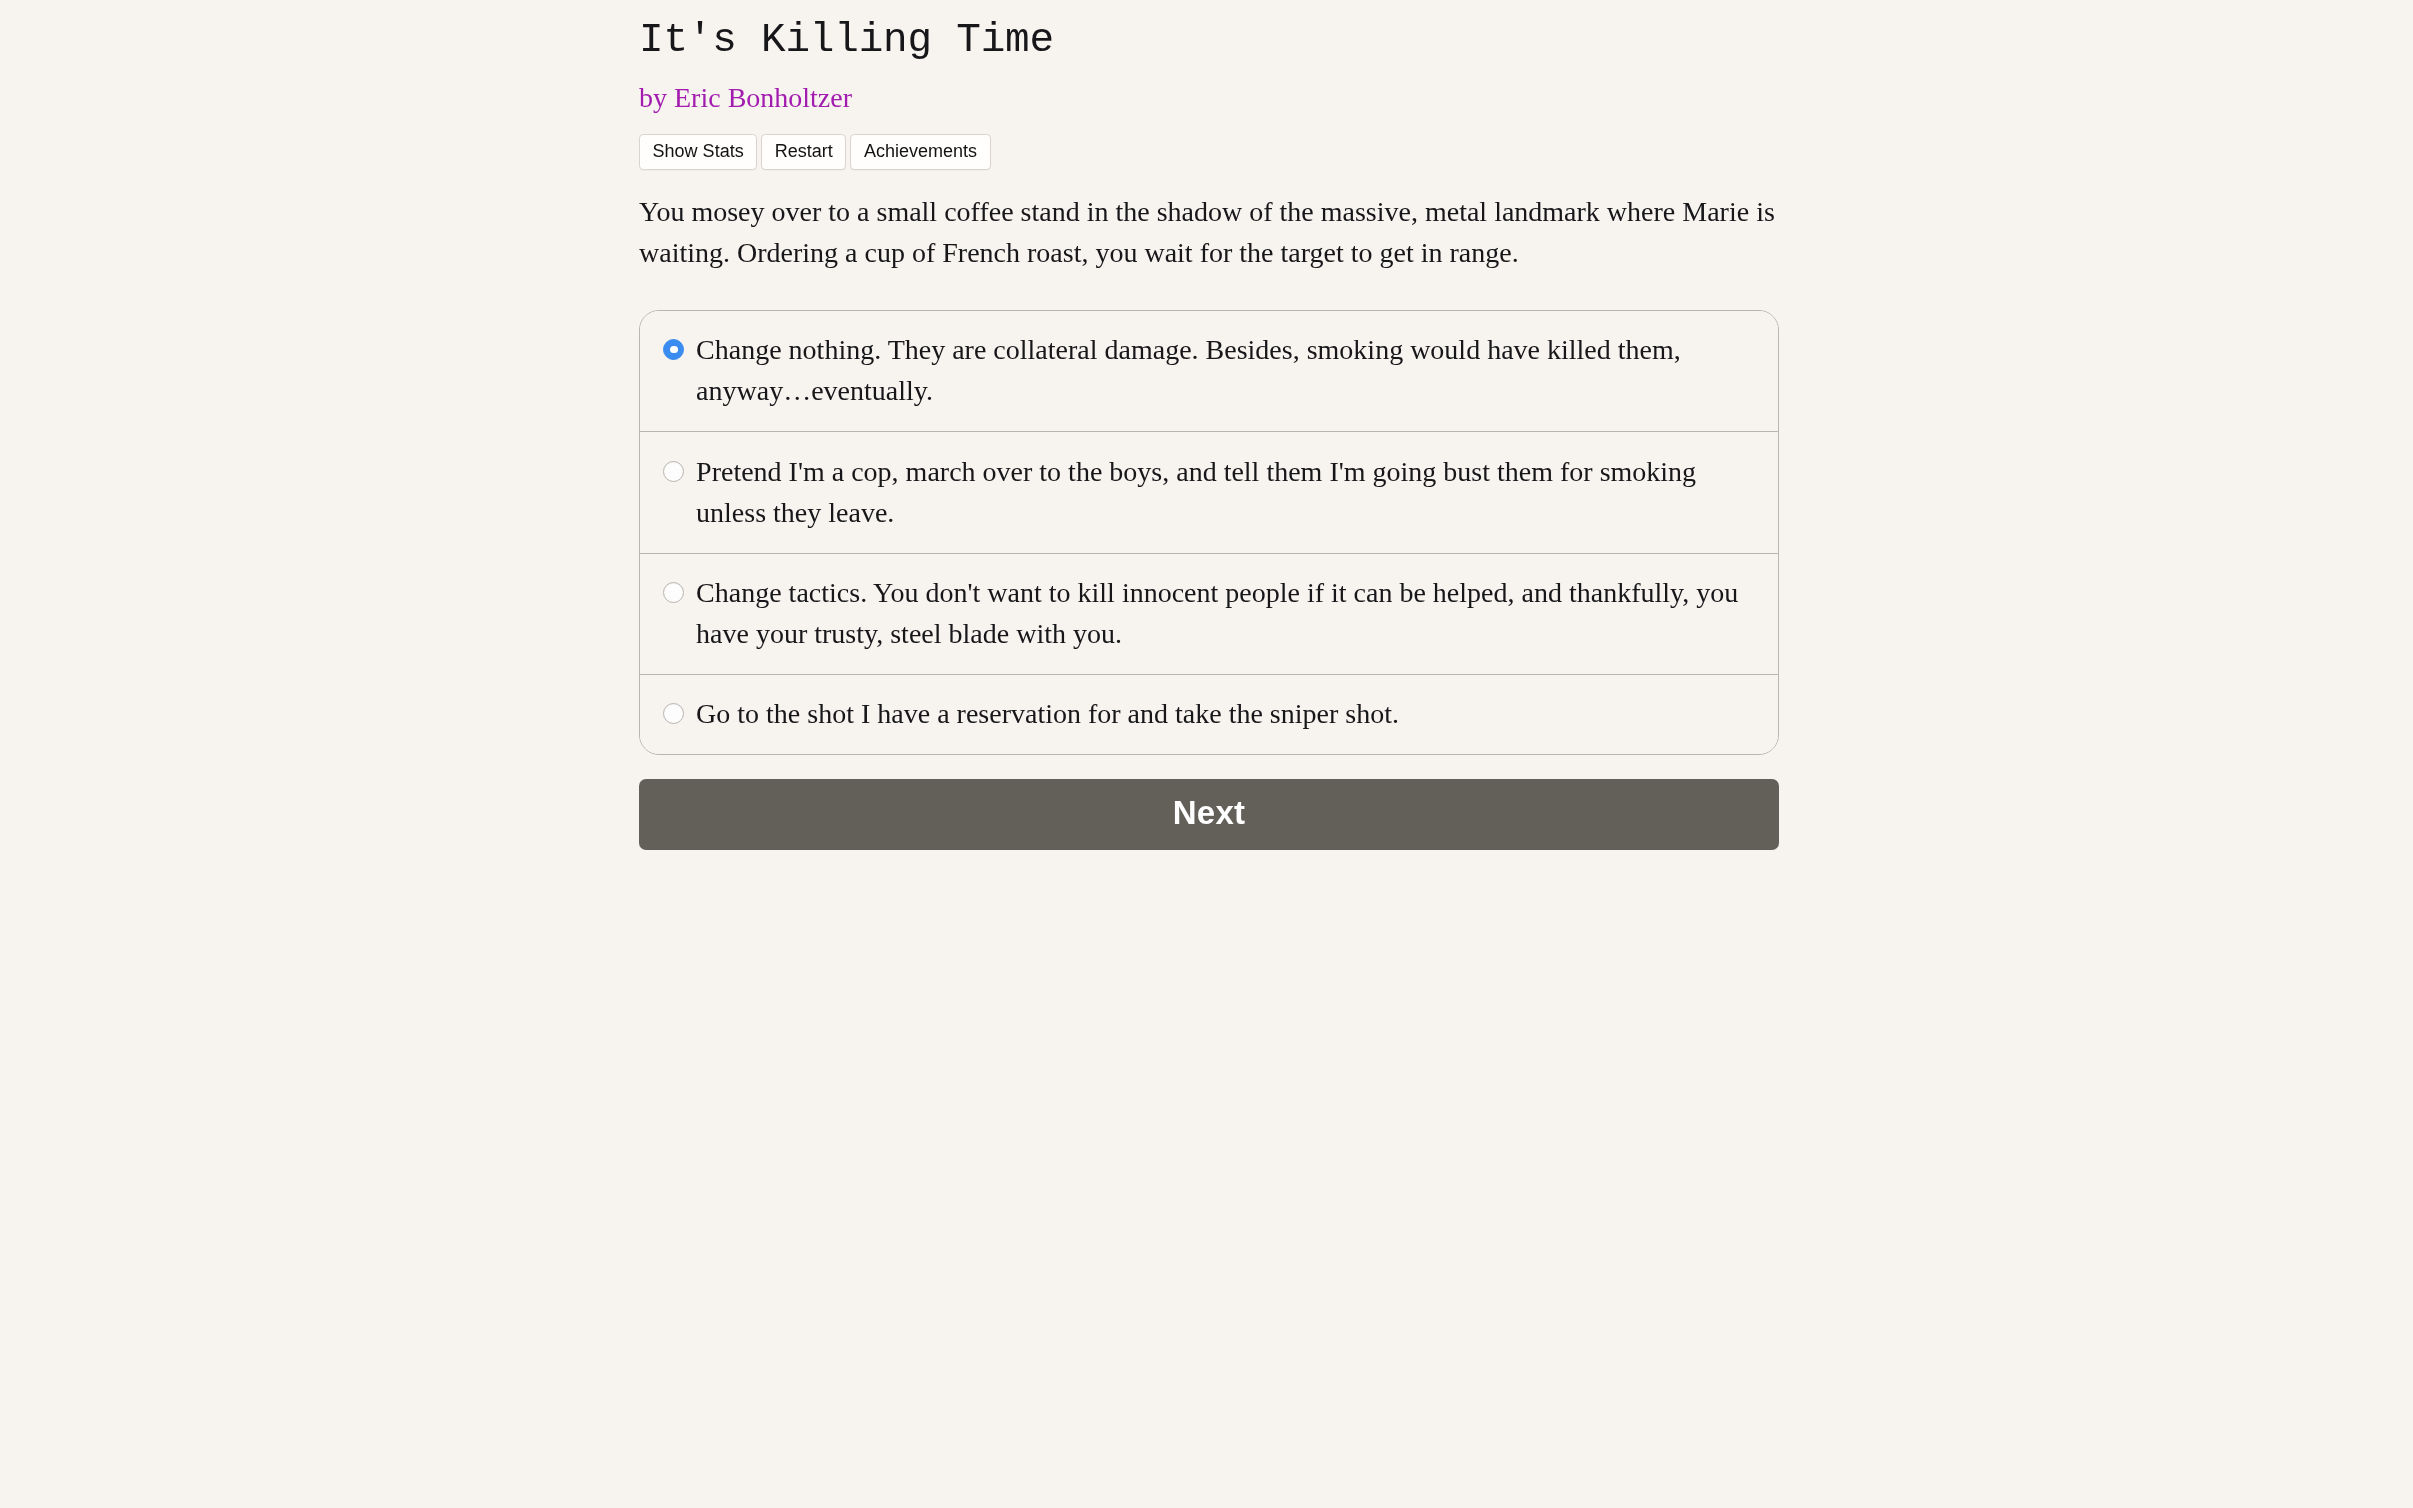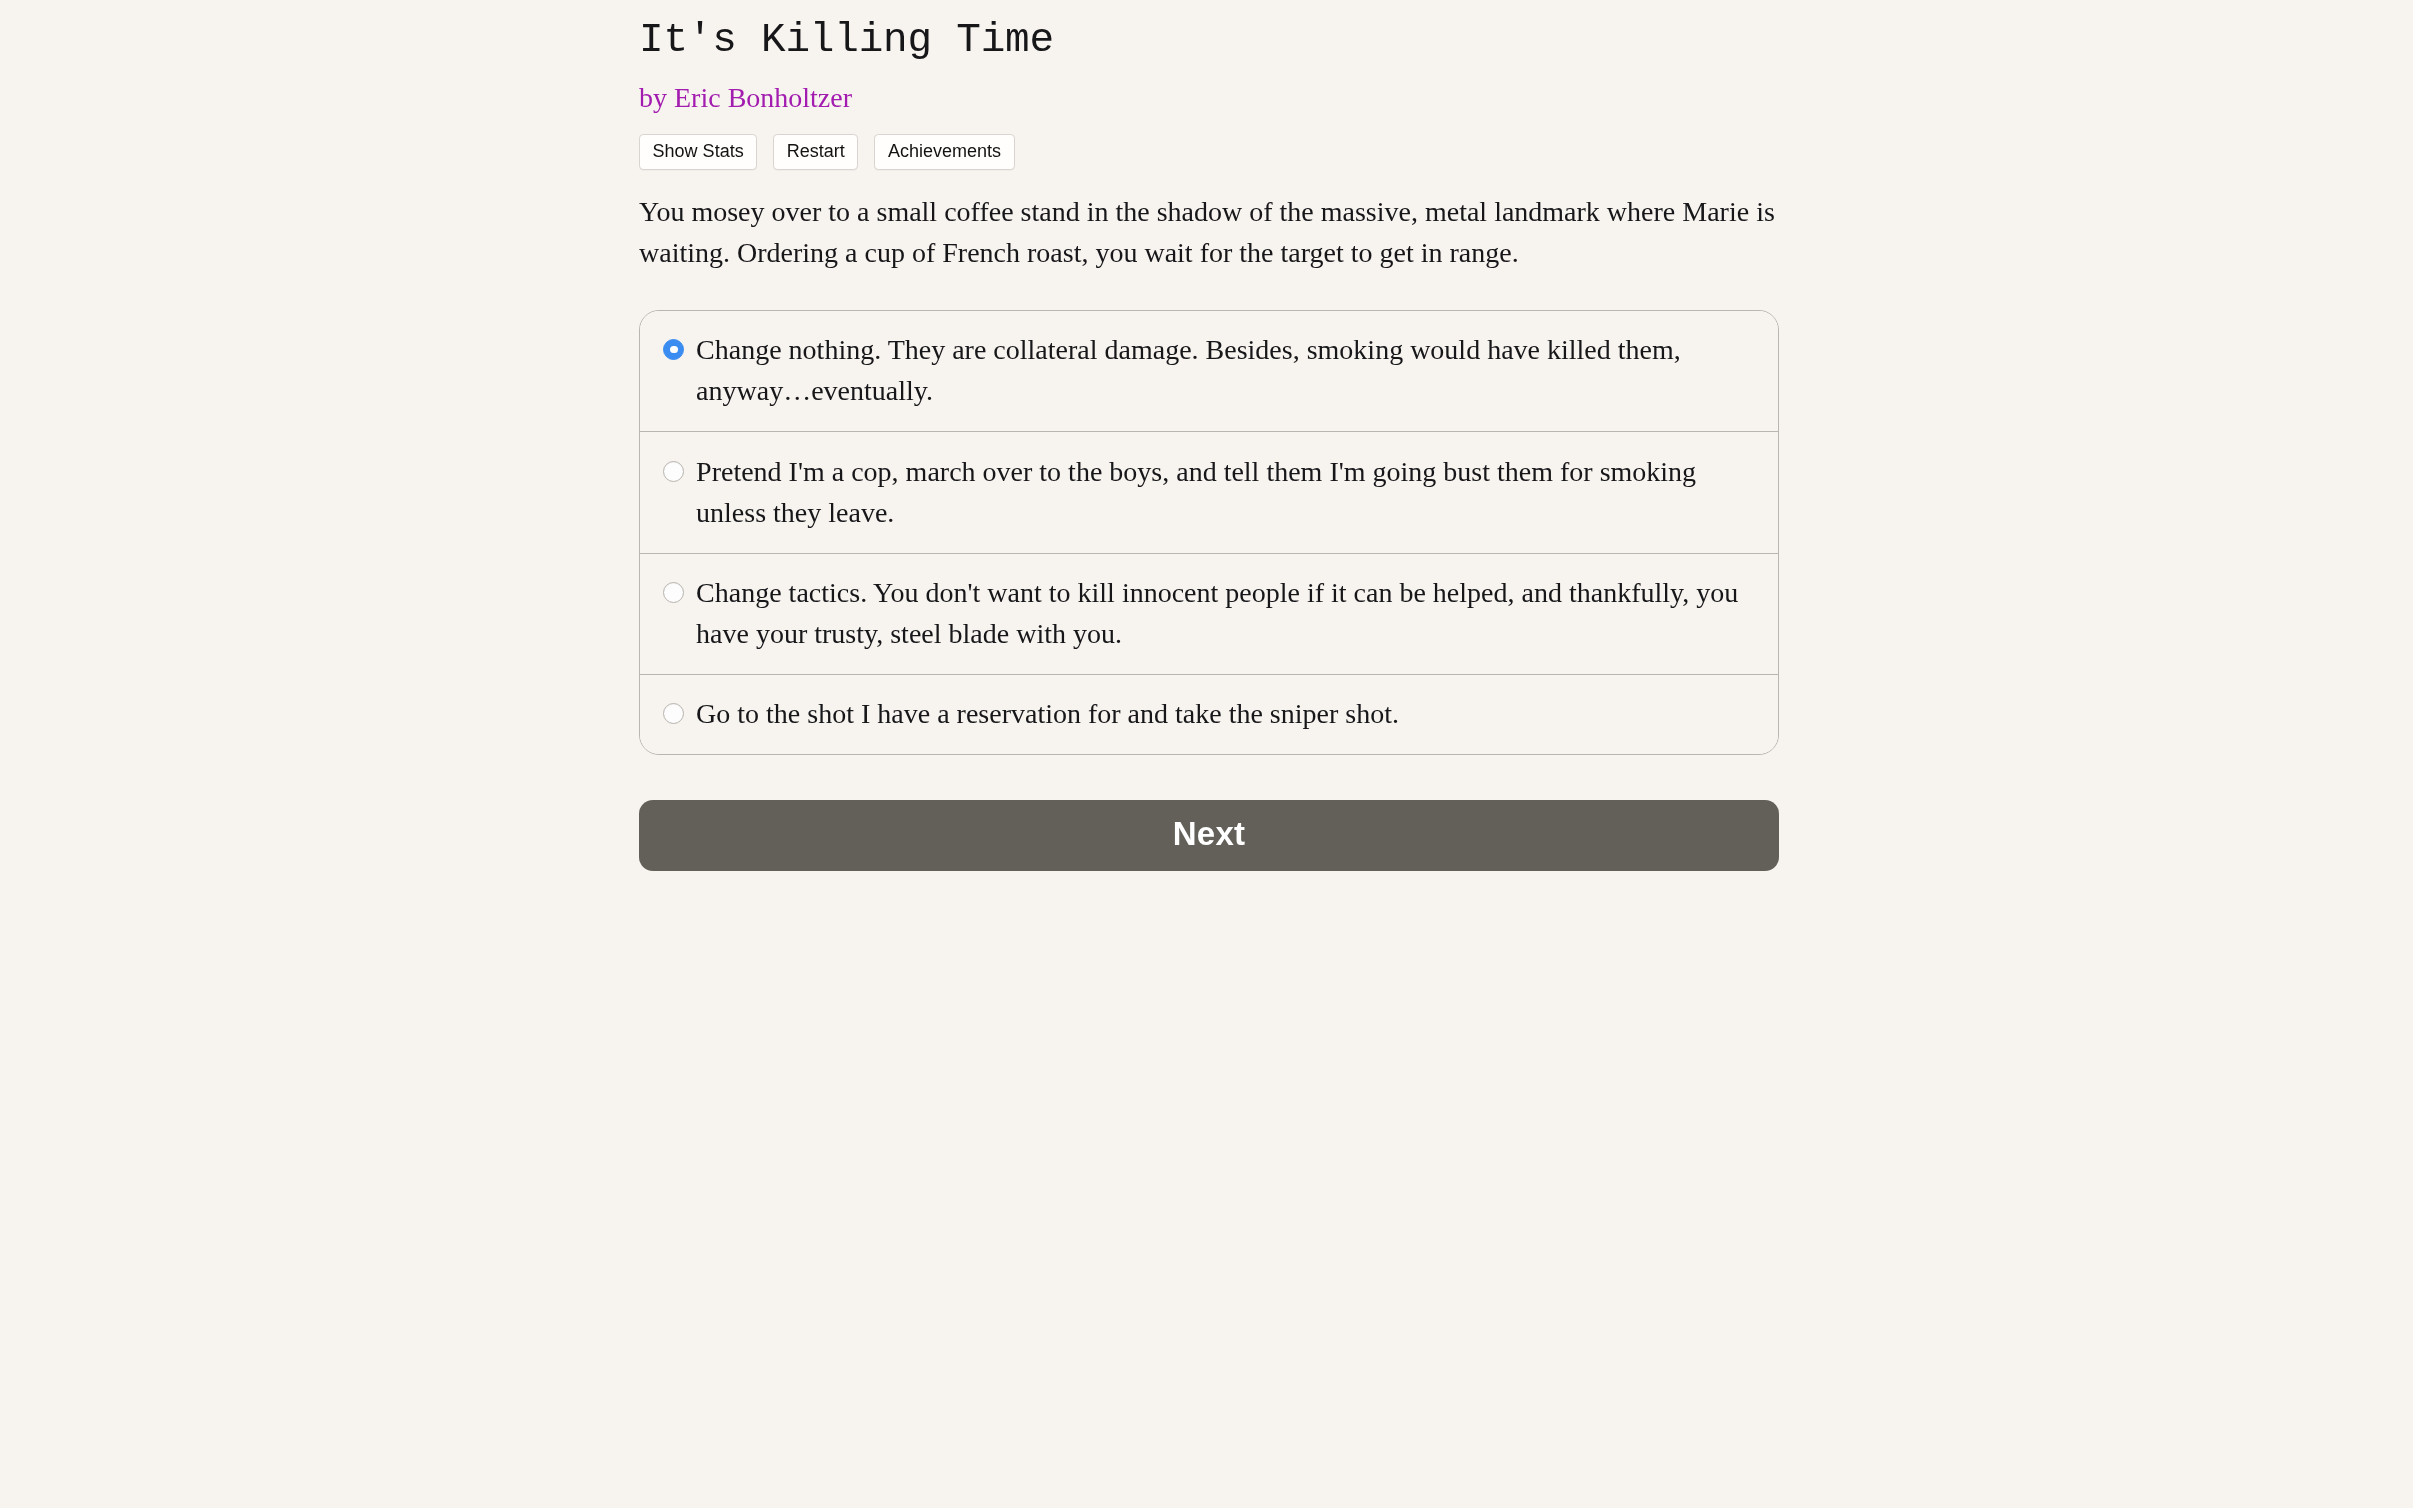--- a/index.html
+++ b/index.html
@@ -51,21 +51,21 @@
     line-height: 1.2;
     margin: 0;
     padding-top: 17px;
     color: #a21caf;
   }
 
   
   .toolbar {
     display: flex;
     align-items: center;
-    gap: 16px;
+    gap: 4px;
     margin-top: 20px;
     height: 34px;
   }
   .tool-btn {
     font-family: "Liberation Sans", "DejaVu Sans", sans-serif;
     font-size: 18px;
     line-height: 1;
     color: #121212;
     background: #fffefc;
     border: 0.8px solid #d9d4cf;
@@ -143,26 +143,26 @@
     line-height: 41px;
     color: #17171a;
     flex: 1 1 auto;
     padding-right: 6.7px;
   }
 
   
   .next-btn {
     display: block;
     width: 1140px;
-    margin-top: 45px;
+    margin-top: 24px;
     padding: 15px 0 17.6px 0;
     background: #636059;
     color: #ffffff;
     border: none;
-    border-radius: 14px;
+    border-radius: 7px;
     font-family: "Liberation Sans", "DejaVu Sans", sans-serif;
     font-size: 33px;
     font-weight: bold;
     letter-spacing: 0.3px;
     text-align: center;
     cursor: pointer;
   }
 </style>
 </head>
 <body>

